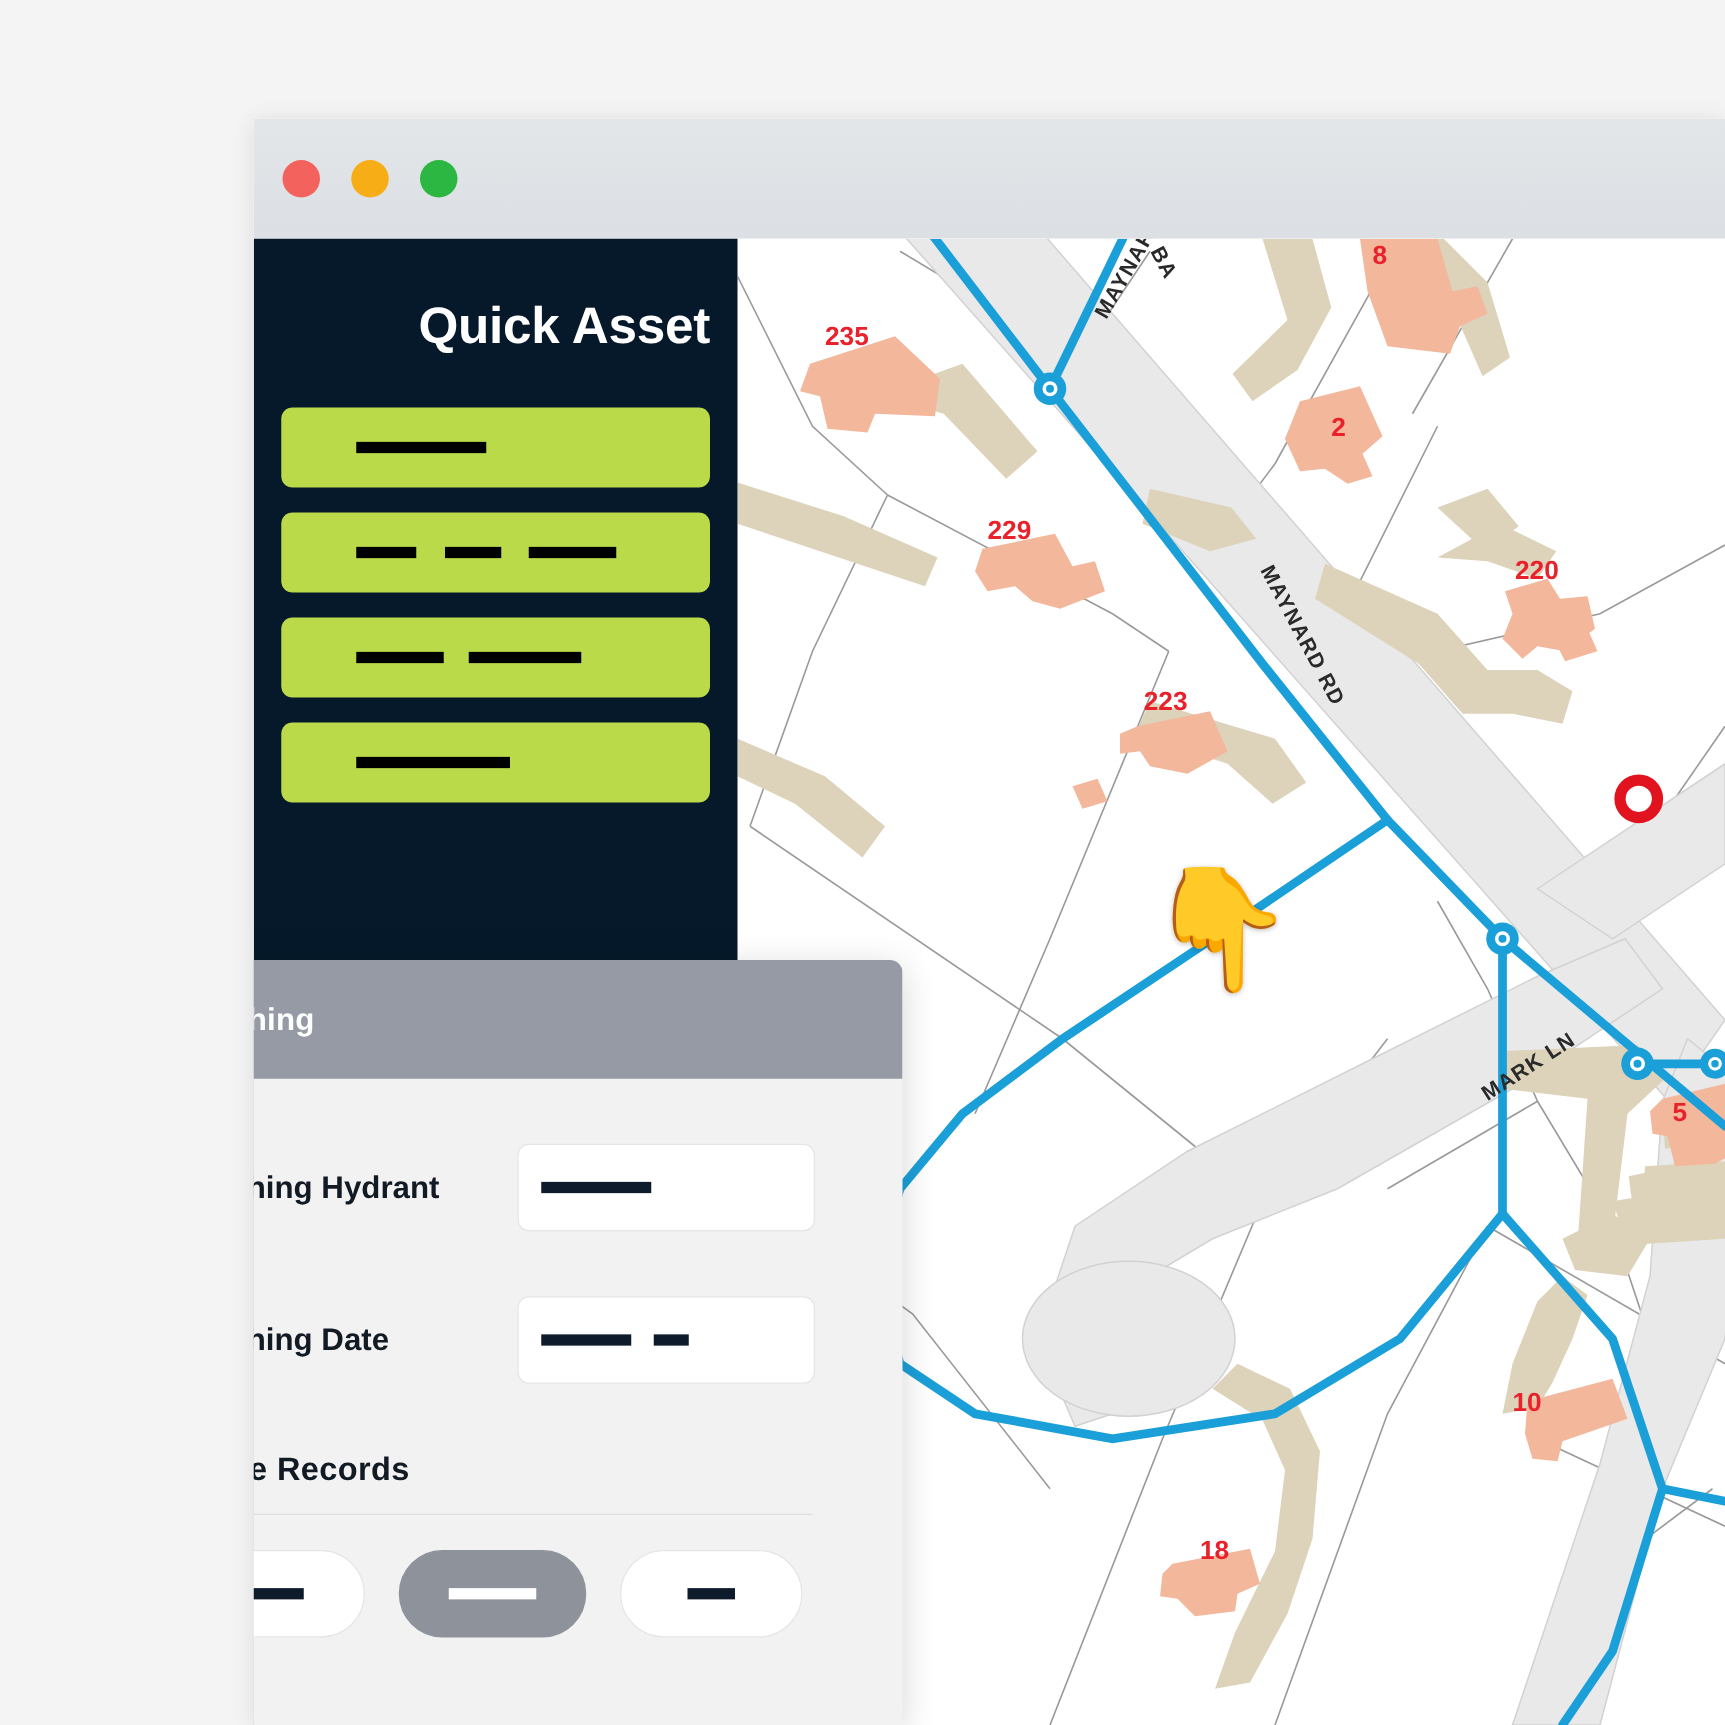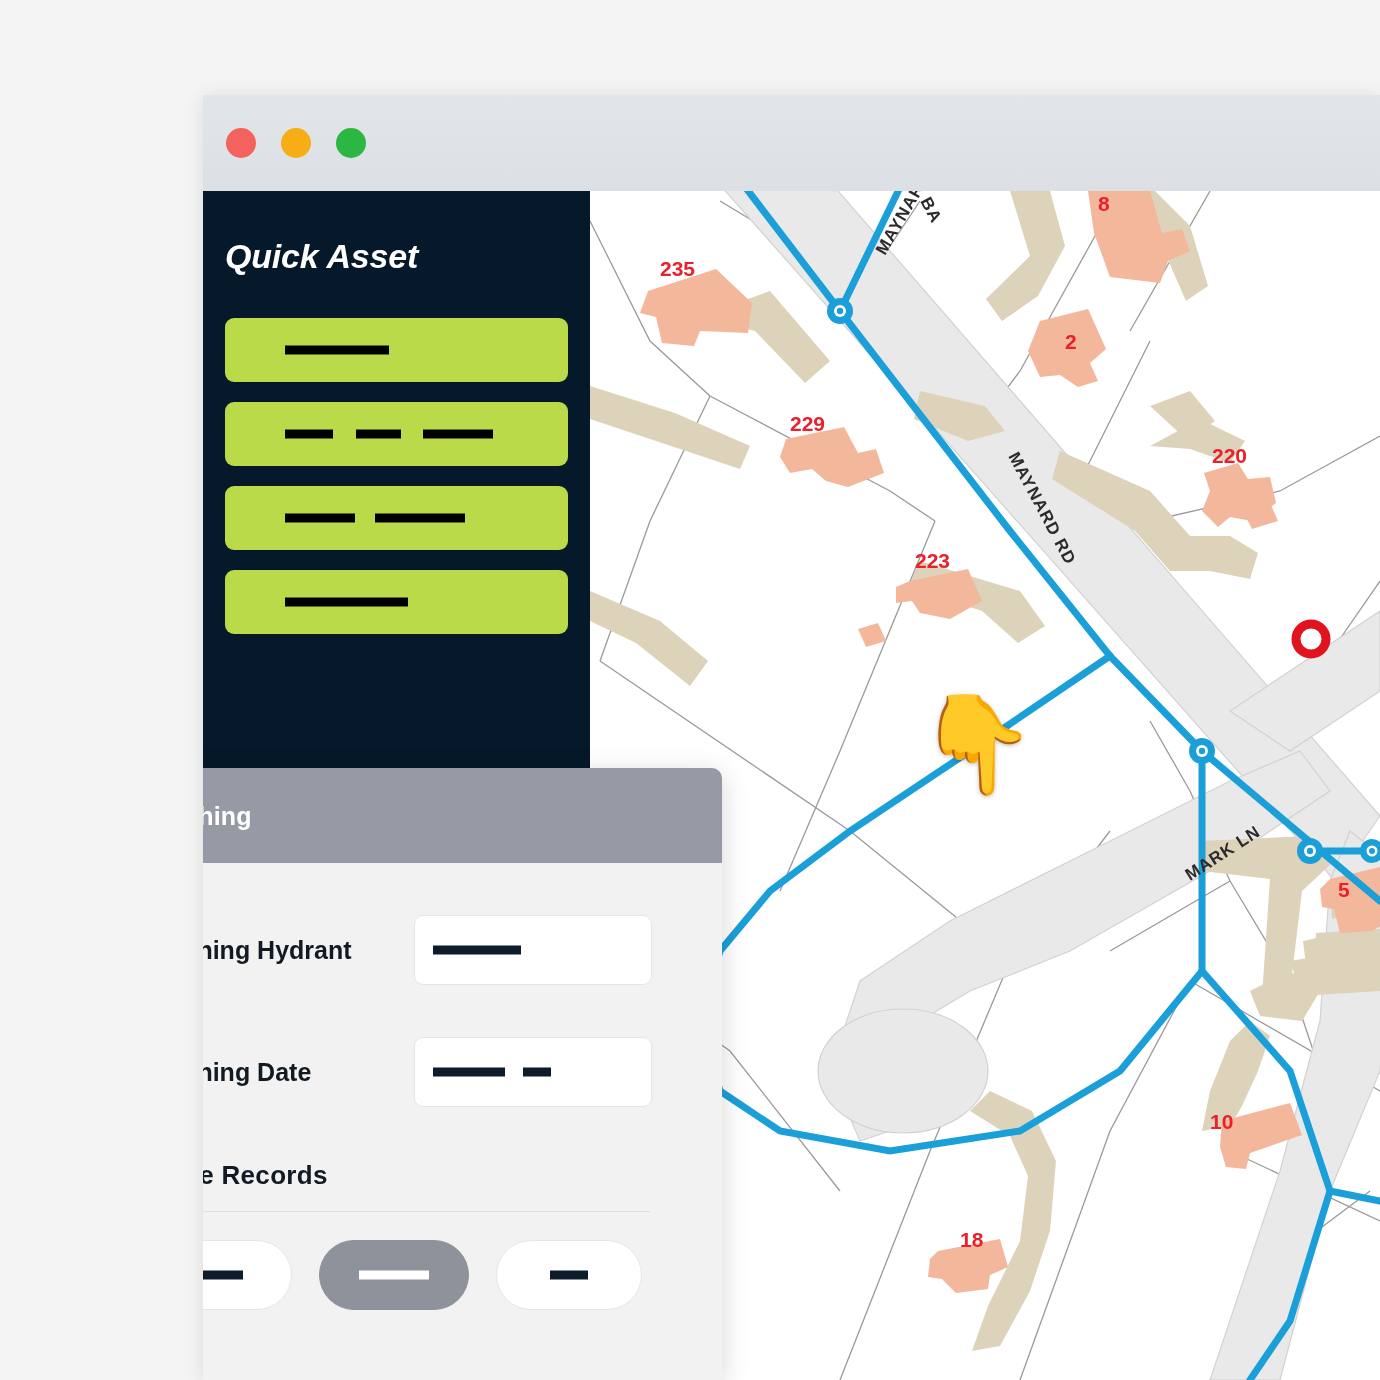--- a/index.html
+++ b/index.html
@@ -66,26 +66,25 @@
     position: absolute;
     left: 0; top: 0;
     width: 387px;
     height: 1189px;
     background: #06192a;
     box-sizing: border-box;
     padding: 46px 22px 0 22px;
   }
   .sidebar-title {
     color: #ffffff;
-    font-size: 34px;
+    font-size: 41px;
     font-weight: bold;
-    text-align: left;
+    text-align: right;
     letter-spacing: -0.2px;
     margin: 0 0 42px 0;
-    font-style: italic;
   }
   .nav-btn {
     position: relative;
     width: 343px;
     height: 64px;
     background: #bada4a;
     border-radius: 9px;
     margin-bottom: 20px;
     border: none;
     padding: 0;

